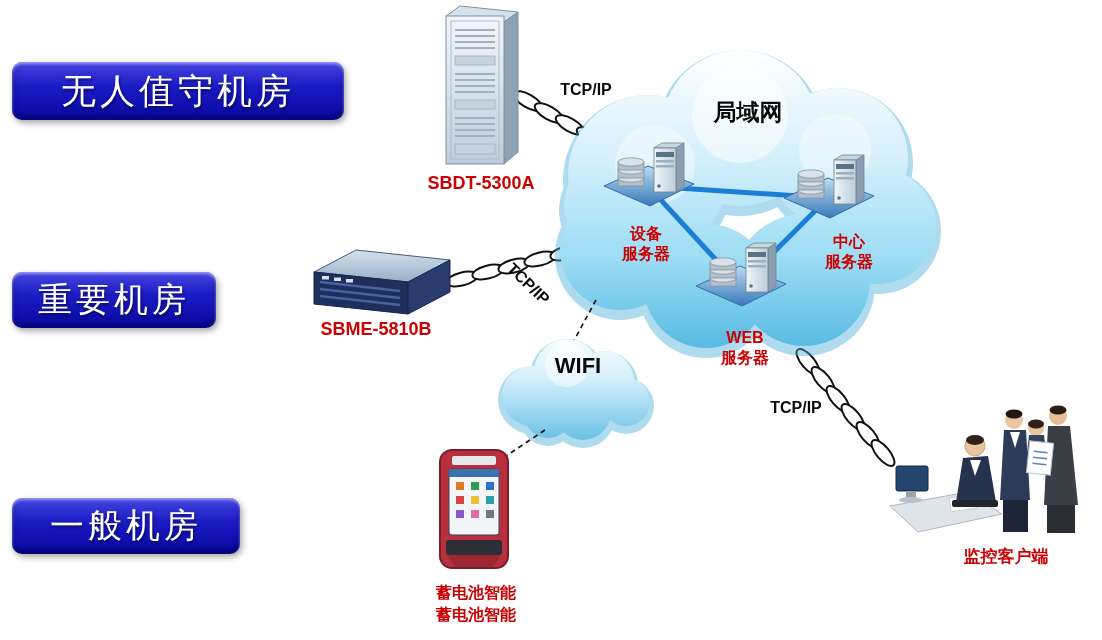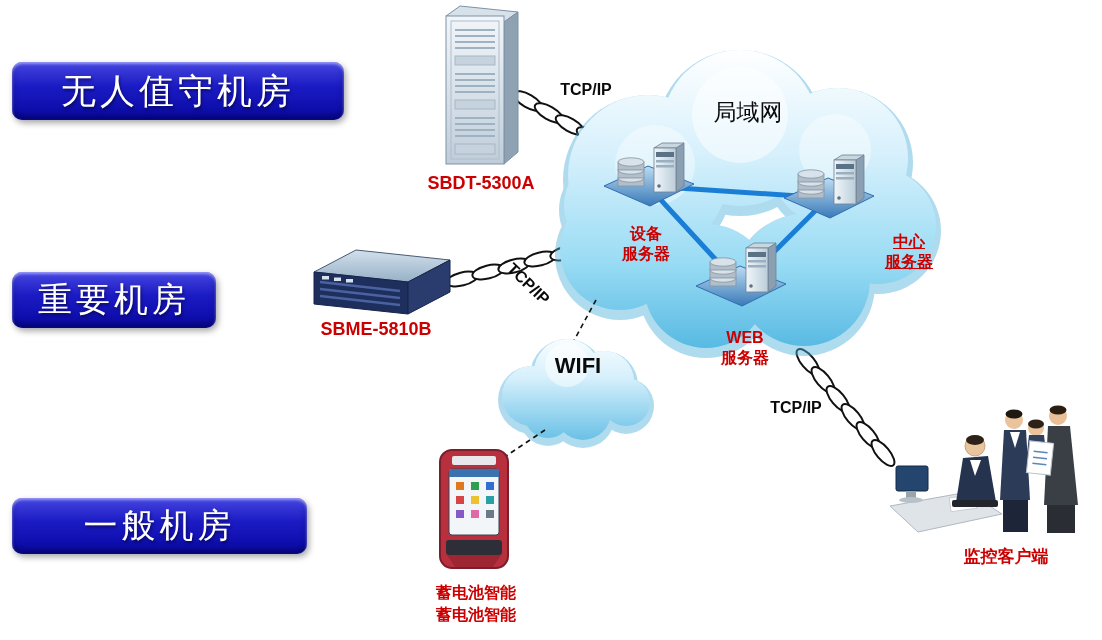--- a/index.html
+++ b/index.html
@@ -10,31 +10,31 @@
   .canvas svg { position:absolute; left:0; top:0; }
   .room-box {
     position:absolute; display:flex; align-items:center; justify-content:center;
     color:#fff; font-weight:normal; letter-spacing:4px; border-radius:10px;
     background:linear-gradient(180deg,#4646e0 0%,#1b1bc4 42%,#0808a2 100%);
     box-shadow: inset 0 2px 3px rgba(170,170,255,.85), inset 0 -4px 6px rgba(0,0,70,.55), 2px 3px 6px rgba(0,0,0,.35);
     text-shadow: 1px 2px 3px rgba(0,0,40,.6);
   }
   .room-1 { left:12px; top:62px;  width:332px; height:58px; font-size:35px; }
   .room-2 { left:12px; top:272px; width:204px; height:56px; font-size:34px; }
-  .room-3 { left:12px; top:498px; width:295px; height:56px; font-size:34px; }
+  .room-3 { left:12px; top:498px; width:228px; height:56px; font-size:34px; }
   .lbl { position:absolute; text-align:center; line-height:1.25; }
   .lbl span { display:block; }
   .red   { color:var(--label-red,#cc0000); font-weight:bold; }
   .blk   { color:#0a0a0a; font-weight:bold; }
   .lbl-rack      { left:406px; top:172px; width:150px; font-size:18px; }
   .lbl-sbme      { left:300px; top:318px; width:152px; font-size:18px; }
   .lbl-terminal  { left:406px; top:582px; width:140px; font-size:16px; line-height:1.35; }
-  .lbl-lan       { left:688px; top:98px;  width:120px; font-size:23px; font-weight:normal; color:#0a0a0a; }
+  .lbl-lan       { left:688px; top:98px;  width:120px; font-size:23px; font-weight:bold; color:#0a0a0a; }
   .lbl-devsrv    { left:604px; top:224px; width:84px;  font-size:16px; }
-  .lbl-ctrsrv    { left:864px; top:232px; width:90px;  font-size:16px;text-decoration:underline; }
+  .lbl-ctrsrv    { left:804px; top:232px; width:90px;  font-size:16px; }
   .lbl-websrv    { left:698px; top:328px; width:94px;  font-size:16px; }
   .lbl-wifi      { left:520px; top:352px; width:116px; font-size:22px; line-height:1.3; }
   .tcpip-top     { left:554px; top:80px;  width:64px;  font-size:16px; }
   .tcpip-mid     { left:496px; top:274px; width:64px;  font-size:16px; transform:rotate(44deg); }
   .tcpip-bottom  { left:764px; top:398px; width:64px;  font-size:16px; }
   .lbl-client    { left:930px; top:546px; width:152px; font-size:17px; }
 </style>
 </head>
 <body>
 

